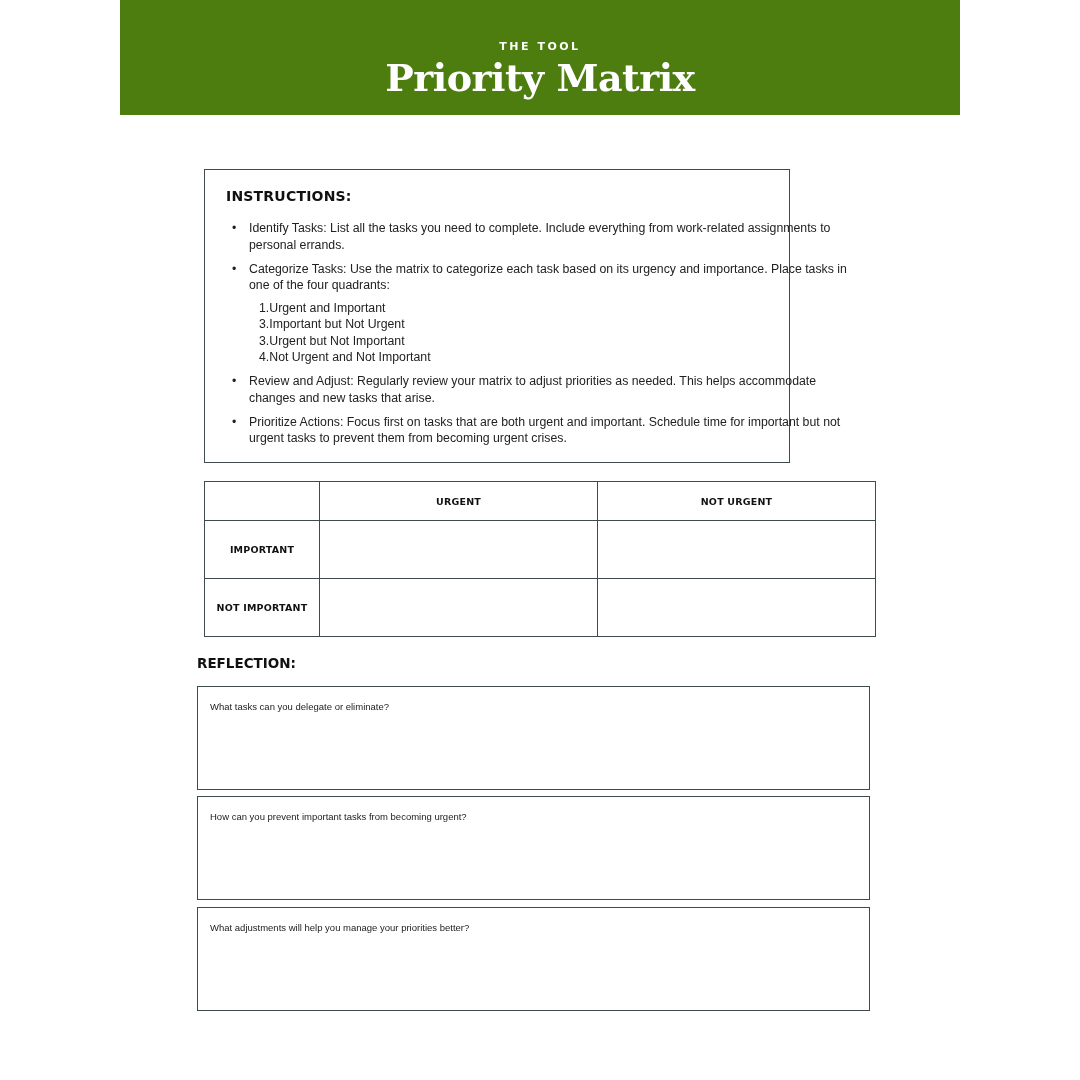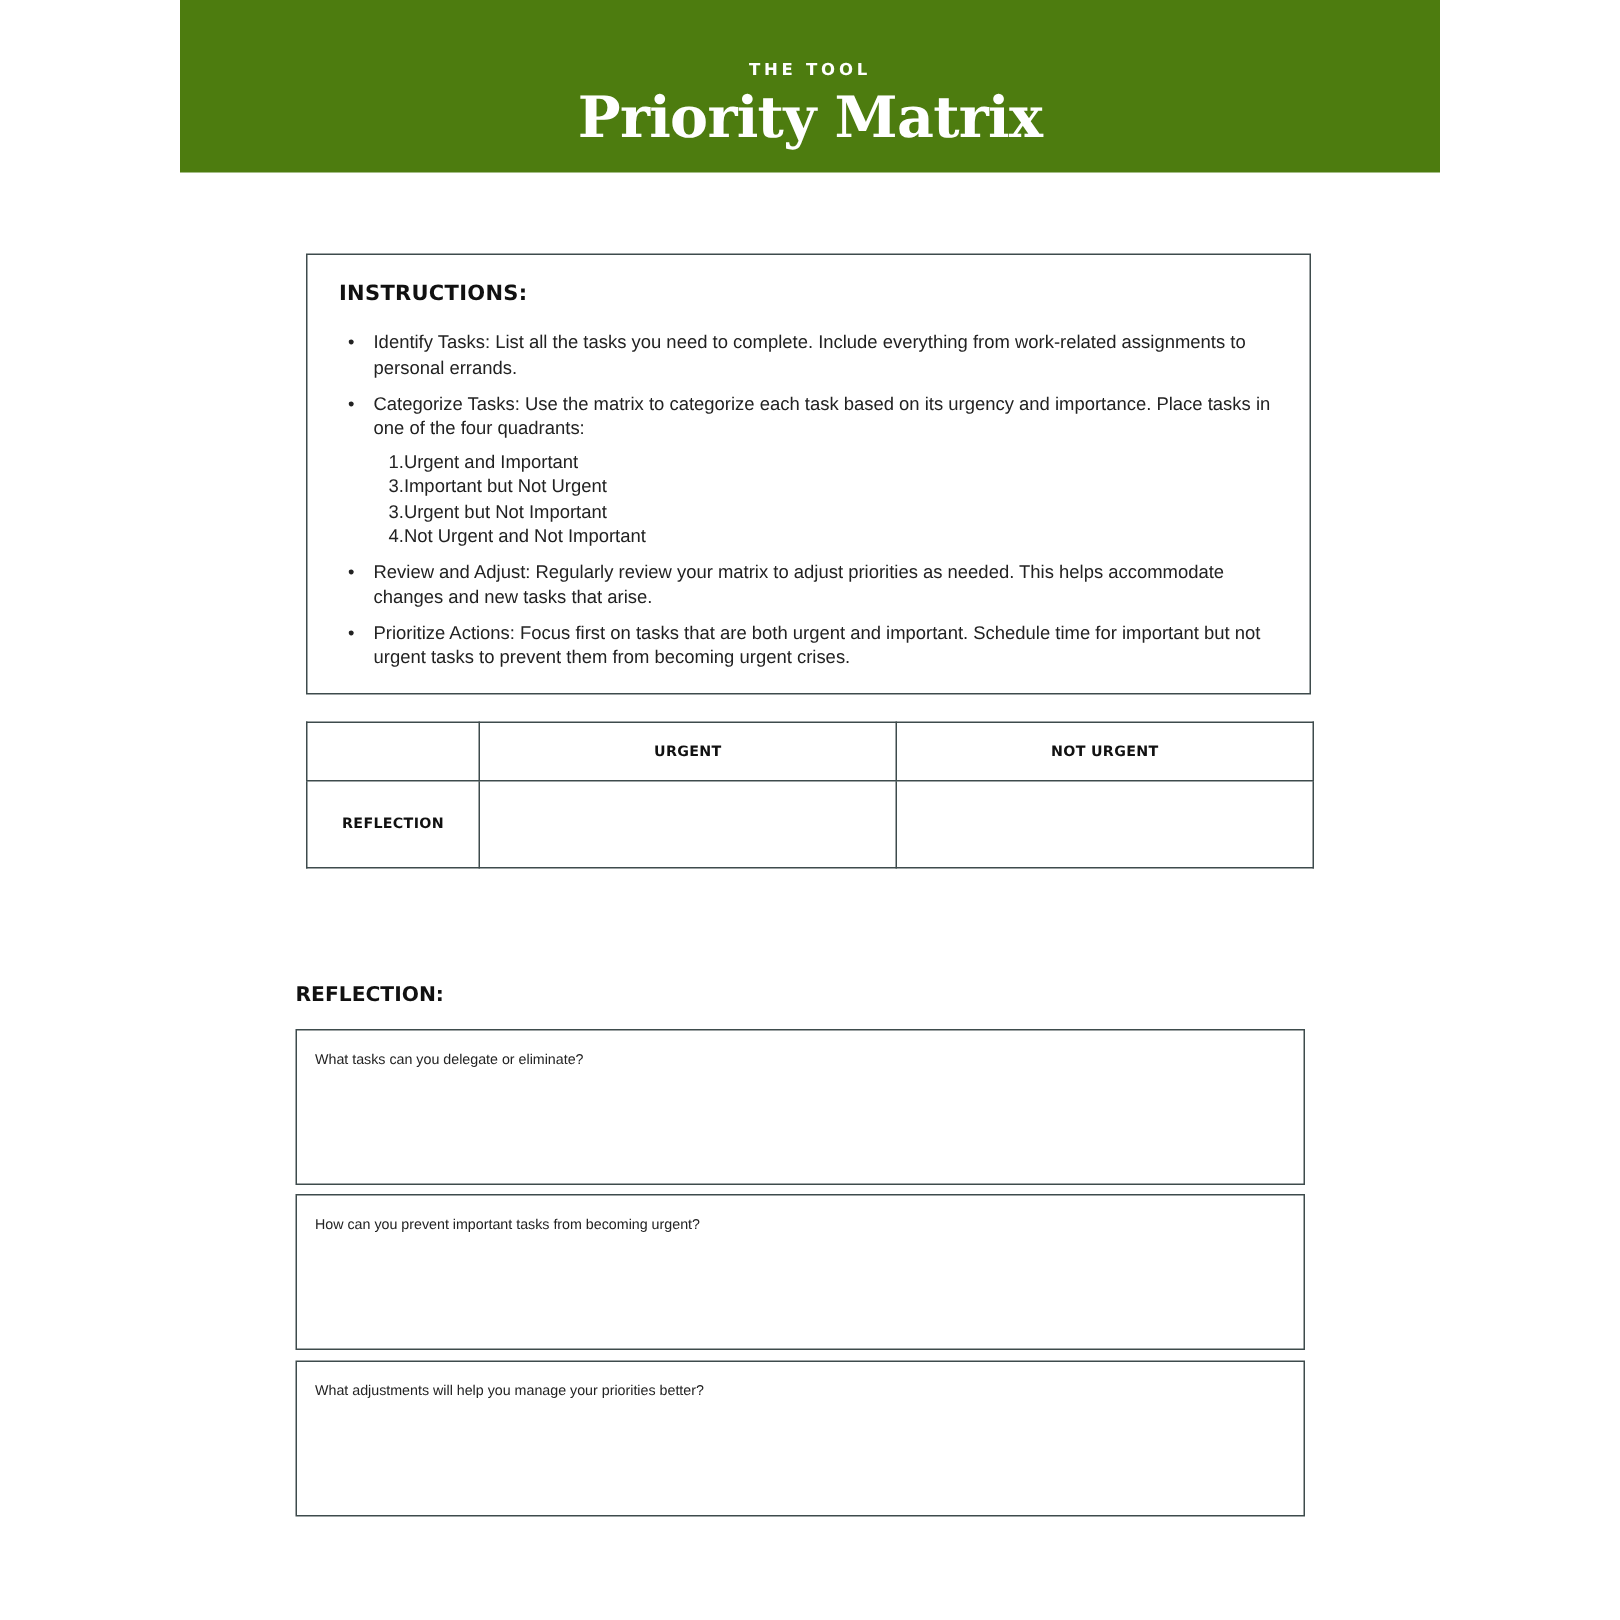--- a/index.html
+++ b/index.html
@@ -3,21 +3,21 @@
   <meta charset="utf-8">
   <style>
     html, body { margin:0; padding:0; background:#ffffff; }
     body { width:1080px; height:1080px; position:relative; overflow:hidden;
            font-family:"Liberation Sans", sans-serif; color:#111; }
     .header { position:absolute; left:120px; top:0; width:840px; height:115px; background:#4d7c0f; text-align:center; }
     .eyebrow { position:absolute; top:40px; left:0; right:0; color:#fff; font-weight:700;
                font-size:11px; letter-spacing:2.5px; font-family:"DejaVu Sans", sans-serif; }
     .title { position:absolute; top:55px; left:0; right:0; color:#fff; font-family:"DejaVu Serif", serif;
              font-weight:700; font-size:38px; letter-spacing:-0.5px; }
-    .instructions { position:absolute; left:204px; top:169px; width:670px; height:294px;
+    .instructions { position:absolute; left:204px; top:169px; width:586px; height:294px;
                     border:1px solid #3e4b4c; box-sizing:border-box; }
     .instructions h2 { position:absolute; left:21px; top:18px; margin:0; font-size:14px; font-weight:700;
                        font-family:"DejaVu Sans", sans-serif; letter-spacing:0.2px; }
     .ilist { position:absolute; left:22px; top:50px; width:620px; margin:0; padding:0; list-style:none;
              font-size:12.3px; line-height:16.5px; color:#222; }
     .ilist > li { position:relative; padding-left:22px; margin-bottom:7.5px; }
     .ilist > li::before { content:"•"; position:absolute; left:5px; top:0; }
     .sublist { list-style:none; margin:6px 0 0 0; padding:0; }
     .sublist li { padding-left:10px; line-height:16.6px; }
     .matrix { position:absolute; left:204px; top:481px; border-collapse:collapse; }
@@ -54,21 +54,26 @@
 </div>
 
 <table class="matrix">
   <tbody>
       <tr style="height:39px">
     <td style="width:114px"></td>
     <td style="width:277px">URGENT</td>
     <td style="width:277px">NOT URGENT</td>
   </tr>
   <tr style="height:58px">
-    <td>REFLECTION</td>
+    <td>IMPORTANT</td>
+    <td></td>
+    <td></td>
+  </tr>
+  <tr style="height:58px">
+    <td>NOT IMPORTANT</td>
     <td></td>
     <td></td>
   </tr>
 </tbody>
   </table>
 
 <div class="reflection-label">REFLECTION:</div>
 
 <div class="rbox" style="top:686px">
   <span>What tasks can you delegate or eliminate?</span>

